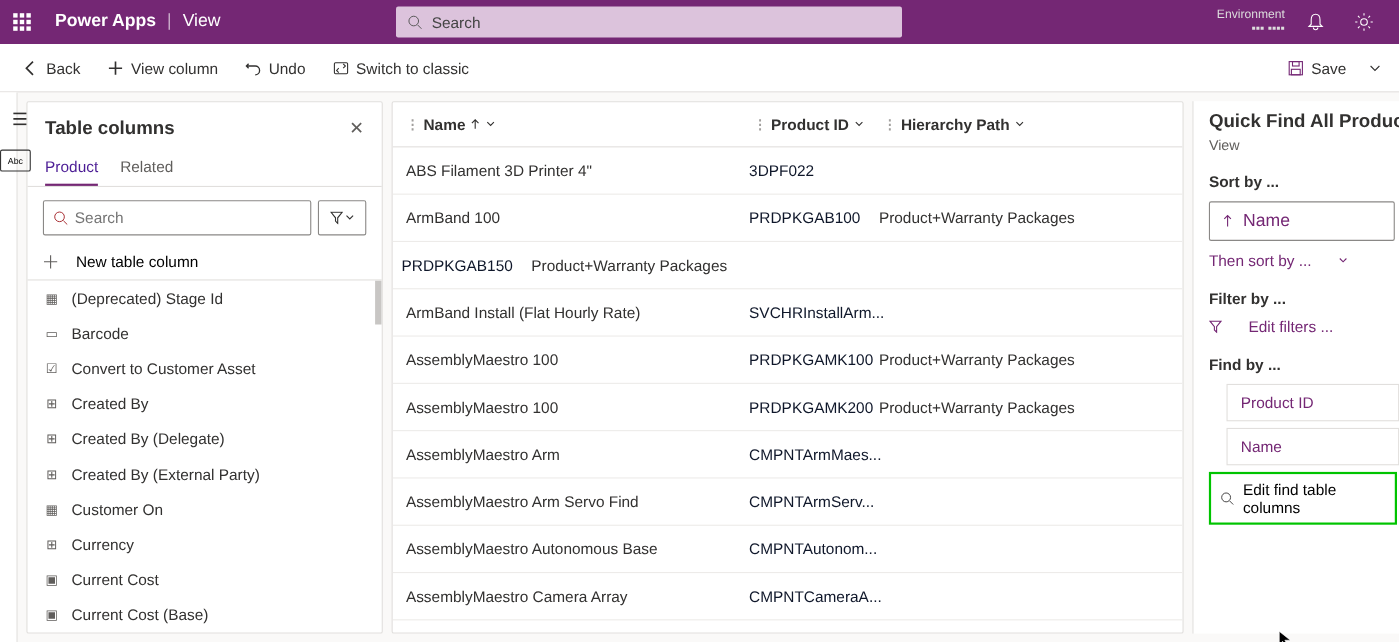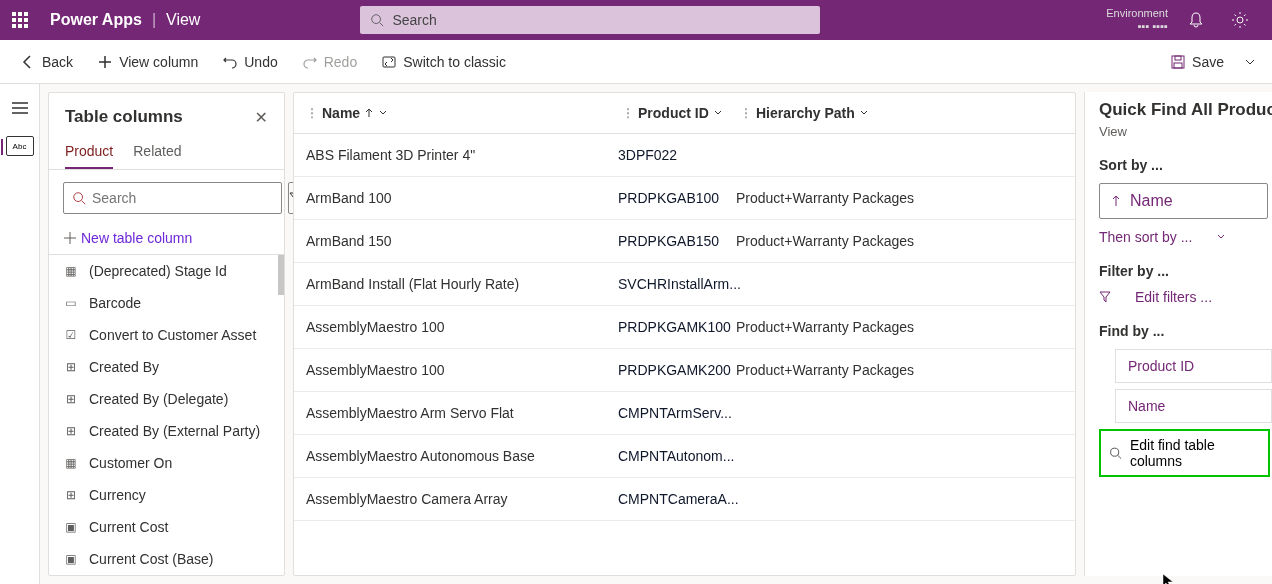--- a/index.html
+++ b/index.html
@@ -24,38 +24,38 @@
 .cmd-bar { height: 44px; background: white; border-bottom: 1px solid #e1dfdd; display: flex; align-items: center; padding: 0 8px; }
 .cmd-btn { display: flex; align-items: center; gap: 6px; padding: 0 12px; height: 48px; font-size: 14px; color: #323130; cursor: pointer; }
 .cmd-btn.disabled { color: #a19f9d; }
 .cmd-right { margin-left: auto; display: flex; align-items: center; }
 .cmd-chev { padding: 0 8px; }
 
 
 .main { display: flex; height: calc(584px - 84px); }
 
 
-.left-rail { width: 40px; background: white; border-right: 1px solid #e1dfdd; padding-top: 4px; }
+.left-rail { width: 16px; background: white; border-right: 1px solid #e1dfdd; padding-top: 4px; }
 .rail-btn { width: 40px; height: 40px; display: flex; align-items: center; justify-content: center; cursor: pointer; }
 .rail-item { width: 28px; height: 20px; border: 1px solid #333; border-radius: 2px; display: flex; align-items: center; justify-content: center; font-size: 8px; position: relative; margin: 8px auto; }
 .rail-mark { position: absolute; left: -6px; top: 2px; width: 2px; height: 16px; background: #742774; }
 
 
-.tc-panel { width: 237px; background: white; border-right: 1px solid #e1dfdd; margin: 8px 0 8px 8px; border: 1px solid #e1dfdd; border-radius: 2px; display: flex; flex-direction: column; }
+.tc-panel { width: 324px; background: white; border-right: 1px solid #e1dfdd; margin: 8px 0 8px 8px; border: 1px solid #e1dfdd; border-radius: 2px; display: flex; flex-direction: column; }
 .tc-header { padding: 14px 16px 8px; display: flex; justify-content: space-between; align-items: center; }
 .tc-title { font-size: 17px; font-weight: 600; color: #323130; }
 .tc-close { cursor: pointer; font-size: 16px; color: #605e5c; }
 .tc-tabs { display: flex; gap: 20px; padding: 0 16px; border-bottom: 1px solid #e1dfdd; }
 .tc-tab { padding: 8px 0; font-size: 14px; cursor: pointer; color: #605e5c; }
-.tc-tab.active { color: #7f1d1d; border-bottom: 2px solid #742774; font-weight: 500; }
+.tc-tab.active { color: #4c1d95; border-bottom: 2px solid #742774; font-weight: 500; }
 .tc-search-row { padding: 12px 14px 8px; display: flex; gap: 6px; }
 .tc-search { flex: 1; height: 32px; border: 1px solid #8a8886; border-radius: 2px; display: flex; align-items: center; padding: 0 8px; gap: 6px; }
 .tc-search input { border: none; outline: none; font-size: 14px; flex: 1; }
 .tc-filter { width: 44px; height: 32px; border: 1px solid #8a8886; border-radius: 2px; display: flex; align-items: center; justify-content: center; gap: 2px; cursor: pointer; }
-.tc-new { padding: 8px 14px; display: flex; align-items: center; gap: 4px; font-size: 14px; color: #6d28d9; cursor: pointer; }
+.tc-new { padding: 8px 14px; display: flex; align-items: center; gap: 16px; font-size: 14px; color: #000000; cursor: pointer; }
 .tc-list { flex: 1; overflow-y: auto; border-top: 1px solid #e1dfdd; position: relative; }
 .tc-item { display: flex; align-items: center; gap: 10px; padding: 8px 14px; font-size: 14px; color: #323130; cursor: pointer; }
 .tc-icon { width: 16px; height: 16px; display: flex; align-items: center; justify-content: center; color: #605e5c; font-size: 12px; flex-shrink: 0; }
 .tc-scroll-thumb { position: absolute; right: 0; top: 0; width: 6px; height: 40px; background: #c8c6c4; }
 
 
 .grid-wrap { flex: 1; margin: 8px; background: white; border: 1px solid #e1dfdd; border-radius: 2px; overflow: auto; }
 .grid-header { display: flex; padding: 4px 8px; border-bottom: 1px solid #e1dfdd; }
 .gh-col { display: flex; align-items: center; gap: 4px; font-size: 14px; font-weight: 600; color: #323130; padding: 8px 4px; cursor: pointer; }
 .gh-name { width: 316px; }
@@ -138,26 +138,20 @@
         <path d="M8 2 L8 14 M2 8 L14 8" stroke="#323130" stroke-width="1.5"></path>
       </svg>
     <span>View column</span>
   </div>
   <div class="cmd-btn">
     <svg width="16" height="16" viewBox="0 0 16 16">
         <path d="M4 4 L2 6 L4 8 M2 6 L10 6 A4 4 0 0 1 10 14" stroke="#323130" stroke-width="1.2"></path>
       </svg>
     <span>Undo</span>
   </div>
-  <div class="cmd-btn disabled">
-    <svg width="16" height="16" viewBox="0 0 16 16">
-        <path d="M12 4 L14 6 L12 8 M14 6 L6 6 A4 4 0 0 0 6 14" stroke="#a19f9d" stroke-width="1.2"></path>
-      </svg>
-    <span>Redo</span>
-  </div>
   <div class="cmd-btn">
     <svg width="16" height="16" viewBox="0 0 16 16">
         <rect x="2" y="3" width="12" height="10" rx="1" stroke="#323130"></rect>
         <path d="M6 8 L4 10 L6 12 M10 4 L12 6 L10 8" stroke="#323130"></path>
       </svg>
     <span>Switch to classic</span>
   </div>
   <div class="cmd-right">
     <div class="cmd-btn">
       <svg width="16" height="16" viewBox="0 0 16 16">
@@ -298,41 +292,45 @@
           <div class="gr-name">ABS Filament 3D Printer 4"</div>
           <div class="gr-pid">3DPF022</div>
           <div class="gr-hier"></div>
         </div>
         <div class="grid-row">
           <div class="gr-name">ArmBand 100</div>
           <div class="gr-pid">PRDPKGAB100</div>
           <div class="gr-hier">Product+Warranty Packages</div>
         </div>
         <div class="grid-row">
-          <div class="gr-name">ArmBand 150</div>
           <div class="gr-pid">PRDPKGAB150</div>
           <div class="gr-hier">Product+Warranty Packages</div>
         </div>
         <div class="grid-row">
           <div class="gr-name">ArmBand Install (Flat Hourly Rate)</div>
           <div class="gr-pid">SVCHRInstallArm...</div>
           <div class="gr-hier"></div>
         </div>
         <div class="grid-row">
           <div class="gr-name">AssemblyMaestro 100</div>
           <div class="gr-pid">PRDPKGAMK100</div>
           <div class="gr-hier">Product+Warranty Packages</div>
         </div>
         <div class="grid-row">
           <div class="gr-name">AssemblyMaestro 100</div>
           <div class="gr-pid">PRDPKGAMK200</div>
           <div class="gr-hier">Product+Warranty Packages</div>
         </div>
         <div class="grid-row">
-          <div class="gr-name">AssemblyMaestro Arm Servo Flat</div>
+          <div class="gr-name">AssemblyMaestro Arm</div>
+          <div class="gr-pid">CMPNTArmMaes...</div>
+          <div class="gr-hier"></div>
+        </div>
+        <div class="grid-row">
+          <div class="gr-name">AssemblyMaestro Arm Servo Find</div>
           <div class="gr-pid">CMPNTArmServ...</div>
           <div class="gr-hier"></div>
         </div>
         <div class="grid-row">
           <div class="gr-name">AssemblyMaestro Autonomous Base</div>
           <div class="gr-pid">CMPNTAutonom...</div>
           <div class="gr-hier"></div>
         </div>
         <div class="grid-row">
           <div class="gr-name">AssemblyMaestro Camera Array</div>

